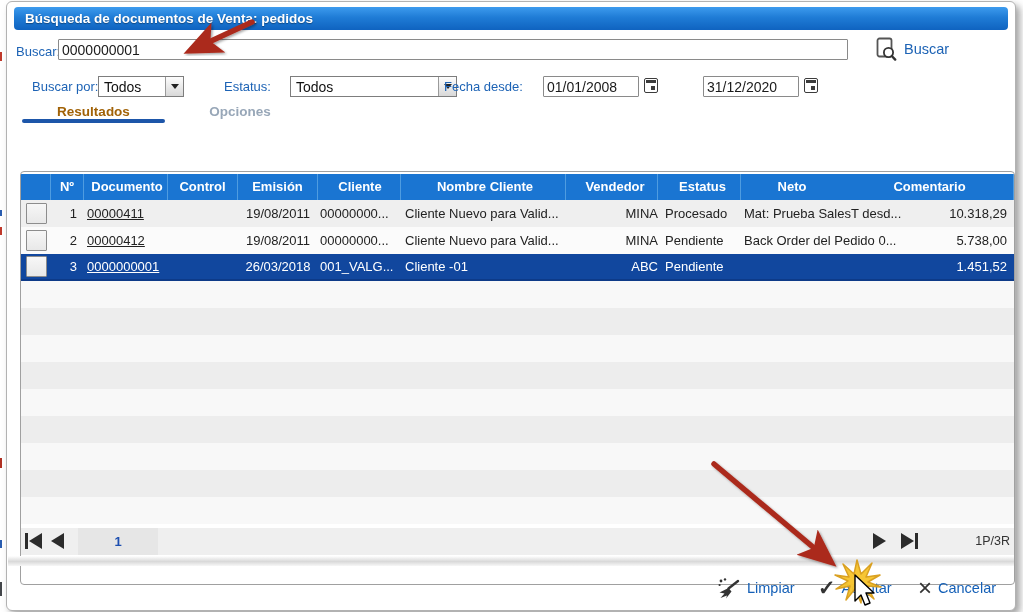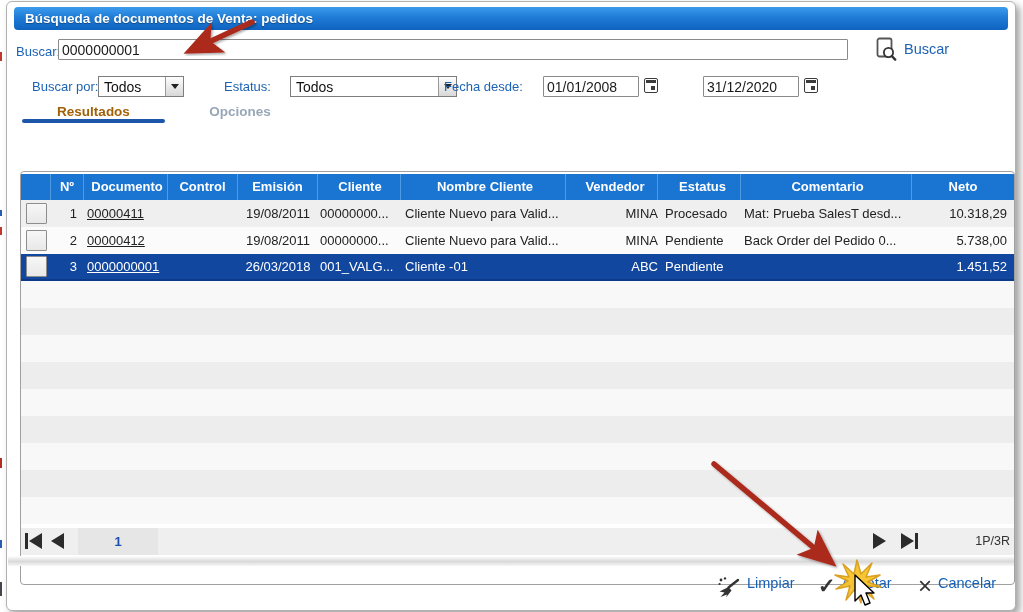--- a/index.html
+++ b/index.html
@@ -88,21 +88,21 @@
   .tri-l{width:0;height:0;border-top:8px solid transparent;border-bottom:8px solid transparent;border-right:13px solid #2b2b2b;}
   .tri-r{width:0;height:0;border-top:8px solid transparent;border-bottom:8px solid transparent;border-left:13px solid #2b2b2b;}
   .pbar{width:3px;height:16px;background:#2b2b2b;}
   .pagebox{position:absolute;left:57px;top:0;width:80px;height:27px;background:#e6e6e6;
            color:#1d4fb0;font-weight:bold;font-size:13px;text-align:center;line-height:27px;}
   .paginfo{position:absolute;right:4px;top:0;height:27px;line-height:27px;font-size:12.5px;color:#333;}
 
   
   .divider{position:absolute;left:8px;top:556px;width:1006px;height:10px;
            background:linear-gradient(#ffffff,#d9d9d9 55%,#f7f7f7);}
-  .footbtn{position:absolute;top:575px;display:flex;align-items:flex-start;gap:6px;cursor:pointer;height:26px;}
+  .footbtn{position:absolute;top:575px;display:flex;align-items:center;gap:6px;cursor:pointer;height:26px;}
   .footbtn .fb-label{color:#1560b7;font-size:14.5px;}
   .glyph-check{font-size:21px;color:#333;font-weight:bold;line-height:22px;}
   .glyph-x{font-size:24px;color:#333;line-height:22px;}
 
   
   .frag{position:absolute;left:0;width:2px;}
 
   
   .overlay{position:absolute;left:0;top:0;width:1023px;height:612px;pointer-events:none;}
 </style>
@@ -169,22 +169,22 @@
     <div class="hdr">
       <div class="hc col-chk"></div>
       <div class="hc col-num">Nº</div>
       <div class="hc col-doc">Documento</div>
       <div class="hc col-ctl">Control</div>
       <div class="hc col-emi">Emisión</div>
       <div class="hc col-cli">Cliente</div>
       <div class="hc col-nom">Nombre Cliente</div>
       <div class="hc col-ven">Vendedor</div>
       <div class="hc col-est">Estatus</div>
+      <div class="hc col-net" style="border-right:none;">Neto</div>
       <div class="hc col-com">Comentario</div>
-      <div class="hc col-net" style="border-right:none;">Neto</div>
     </div>
 
     <div class="row r-gray">
       <div class="c col-chk">
           <span class="chkbox"></span>
         </div>
       <div class="c col-num">1</div>
       <div class="c col-doc"><span class="doclink">00000411</span></div>
       <div class="c col-ctl"></div>
       <div class="c col-emi">19/08/2011</div>

